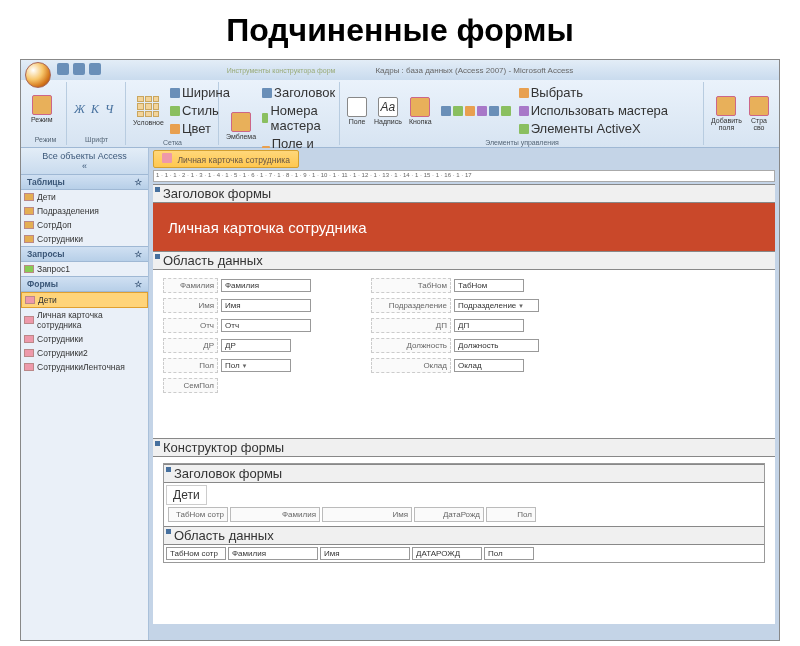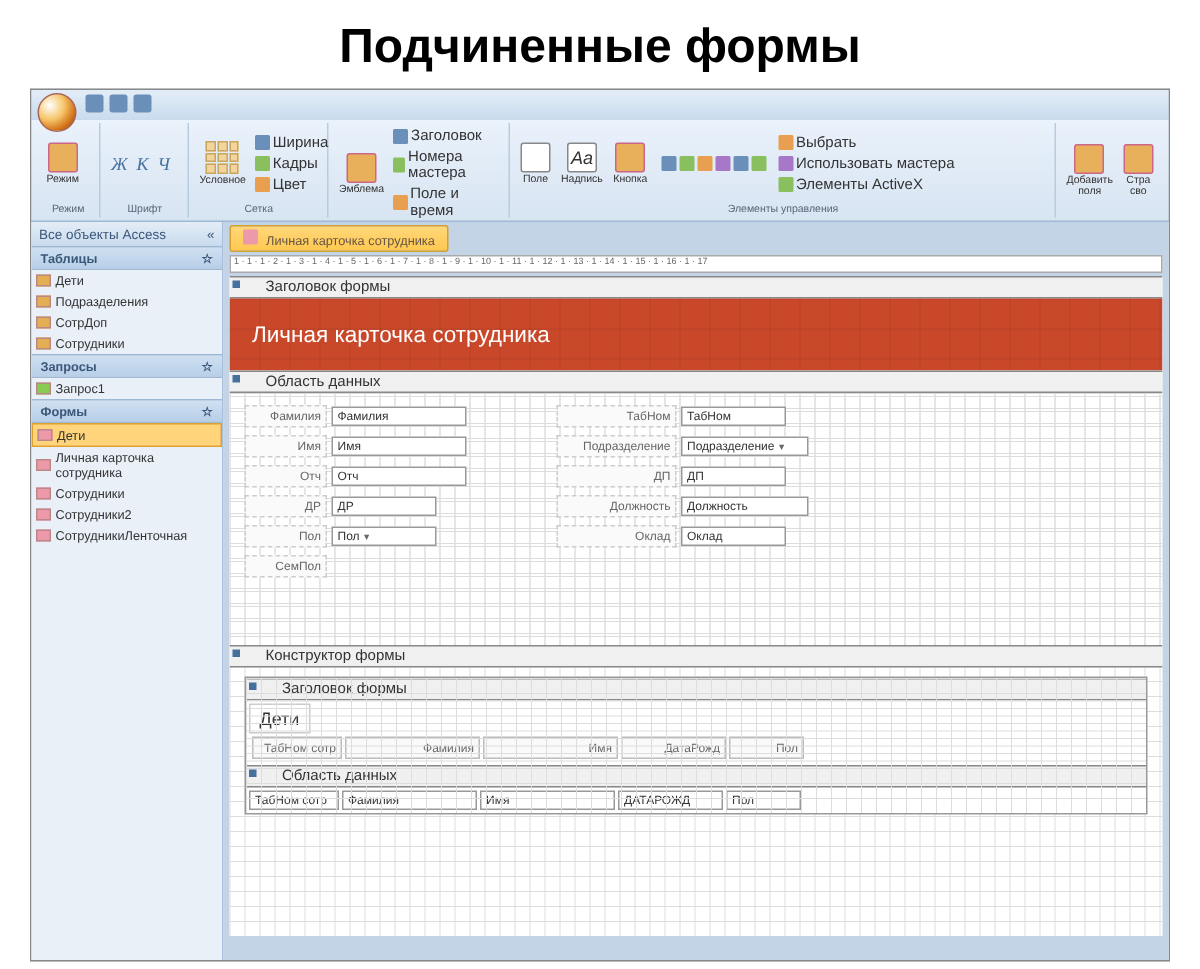--- a/index.html
+++ b/index.html
@@ -16,43 +16,43 @@
 .tabs { background: #d7e4f2; display: flex; border-bottom: 1px solid #9fb8d4; padding-left: 34px; height: 18px; align-items: flex-end; gap: 2px; }
 .tab { padding: 3px 8px 2px; font-size: 9px; color: #3b5778; cursor: pointer; }
 .tab.active { background: #eaf2fb; border: 1px solid #9fb8d4; border-bottom: none; border-radius: 3px 3px 0 0; }
 .ribbon { background: linear-gradient(#eaf2fb,#d7e4f2); height: 68px; display: flex; border-bottom: 1px solid #9fb8d4; padding: 2px 4px; gap: 1px; }
 .rgroup { border-right: 1px solid #b8cce0; padding: 2px 4px; display: flex; flex-direction: column; justify-content: space-between; font-size: 7.5px; }
 .rgroup-label { text-align: center; color: #567; font-size: 7px; margin-top: 2px; }
 .rgroup-body { display: flex; align-items: center; gap: 3px; flex: 1; }
 .big-btn { display: flex; flex-direction: column; align-items: center; gap: 1px; cursor: pointer; padding: 1px 2px; }
 .big-btn .icon { width: 20px; height: 20px; background: #e8b05a; border: 1px solid #c68; border-radius: 2px; }
 .big-btn .lbl { font-size: 7px; text-align: center; line-height: 1; }
-.small-btn { display: flex; align-items: center; gap: 2px; cursor: pointer; font-size: 10px; padding: 1px; }
+.small-btn { display: flex; align-items: center; gap: 2px; cursor: pointer; font-size: 13px; padding: 1px; }
 .small-icon { width: 10px; height: 10px; background: #7faad4; border-radius: 1px; display: inline-block; }
 .font-row { display: flex; gap: 2px; }
 .font-letter { font-family: Georgia, serif; font-size: 12px; font-style: italic; color: #46709e; cursor: pointer; padding: 0 2px; }
 .grid-icon { width: 22px; height: 22px; display: grid; grid-template: repeat(3,1fr)/repeat(3,1fr); gap: 1px; }
 .grid-icon span { background: #f3d49a; border: 0.5px solid #c9a65f; }
 .stack { display: flex; flex-direction: column; gap: 1px; }
 .content { display: flex; background: #e9eef5; height: 492px; overflow: hidden; }
 .nav { width: 128px; background: #eaf0f8; border-right: 1px solid #a9c0da; display: flex; flex-direction: column; }
-.nav-head { background: linear-gradient(#e3edf7,#c9dbee); padding: 3px 5px; font-size: 9px; color: #3b5778; display: flex; justify-content: space-between; align-items: center; }
+.nav-head { background: linear-gradient(#e3edf7,#c9dbee); padding: 3px 5px; font-size: 9px; color: #3b5778; display: flex; justify-content: space-between; align-items: center; flex-direction: column; }
 .nav-cat { background: linear-gradient(#d0e0f2,#b7cfe8); padding: 2px 6px; font-size: 8.5px; font-weight: bold; color: #3b5778; border-top: 1px solid #9fb8d4; border-bottom: 1px solid #9fb8d4; display: flex; justify-content: space-between; }
 .nav-item { padding: 2px 6px 2px 16px; font-size: 8.5px; color: #333; display: flex; align-items: center; gap: 4px; cursor: pointer; position: relative; }
 .nav-item.active { background: #ffd47a; border: 1px solid #e0a030; }
 .nav-icon { width: 10px; height: 8px; background: #e4ae53; border: 0.5px solid #b88; display: inline-block; position: absolute; left: 3px; }
 .nav-icon.q { background: #8c5; }
 .nav-icon.f { background: #e9a; }
 .canvas-wrap { flex: 1; background: #c4d4e7; position: relative; }
 .doc-tab { background: linear-gradient(#ffd77a,#ffc850); padding: 2px 8px; font-size: 8.5px; color: #7a5; border: 1px solid #d4a030; display: inline-block; margin: 2px 4px; border-radius: 2px; }
 .doc-tab span { color: #654; }
 .ruler-h { height: 12px; background: #fff; border: 1px solid #aaa; margin: 0 4px; font-size: 6px; color: #666; padding: 1px 2px; overflow: hidden; white-space: nowrap; }
 .canvas { margin: 2px 4px; background: #fff; position: relative; overflow: auto; height: 440px; }
 .grid-bg { position: absolute; inset: 0; background-image: linear-gradient(#ddd 0.5px, transparent 0.5px), linear-gradient(90deg, #ddd 0.5px, transparent 0.5px); background-size: 10px 10px; }
-.section-bar { background: #f0f0f0; border-top: 1px solid #888; border-bottom: 1px solid #888; font-size: 10px; color: #333; padding: 1px 2px 1px 24px; position: relative; }
+.section-bar { background: #f0f0f0; border-top: 1px solid #888; border-bottom: 1px solid #888; font-size: 13px; color: #333; padding: 1px 2px 1px 10px; position: relative; }
 .section-bar::before { content: ''; position: absolute; left: 2px; top: 2px; width: 5px; height: 5px; background: #46709e; }
 .form-header-red { background: #c9482a; color: #fff; font-size: 15px; padding: 10px 15px; height: 48px; display: flex; align-items: center; position: relative; }
 .grid-overlay { position: absolute; inset: 0; background-image: linear-gradient(rgba(0,0,0,0.08) 0.5px, transparent 0.5px), linear-gradient(90deg, rgba(0,0,0,0.08) 0.5px, transparent 0.5px); background-size: 20px 20px; pointer-events:none; }
 .detail-area { position: relative; height: 168px; padding: 8px 10px; }
 .field-row { display: flex; align-items: center; gap: 3px; margin-bottom: 3px; }
 .field-label { font-size: 8px; text-align: right; padding: 2px 3px; border: 1px dashed #ccc; background: #fafafa; color: #666; display: inline-block; }
 .field-input { font-size: 8px; padding: 1px 3px; border: 1px solid #999; background: #fff; display: inline-block; color: #333; }
 .combo::after { content: '▾'; margin-left: 3px; color: #666; font-size: 7px; }
 .two-col { display: flex; gap: 60px; position: relative; }
 .col { display: flex; flex-direction: column; gap: 2px; }
@@ -74,20 +74,26 @@
 
 <div class="app">
 
   <div class="titlebar">
     <div class="office-btn"></div>
     <div class="qat">
       <span class="qat-icon"></span>
       <span class="qat-icon"></span>
       <span class="qat-icon"></span>
     </div>
+    <div class="title-center">
+      <span class="title-group">
+        <span class="t1">Инструменты конструктора форм</span>
+      </span>
+      <span>Кадры : база данных (Access 2007) - Microsoft Access</span>
+    </div>
   </div>
 
 
   <div class="ribbon">
     <div class="rgroup" style="width:42px">
       <div class="rgroup-body">
         <div class="big-btn">
           <span class="icon icon-orange"></span>
           <span class="lbl">Режим</span>
         </div>
@@ -122,21 +128,21 @@
             </div>
           <span class="lbl">Условное</span>
         </div>
         <div class="stack" id="gridstack">
             <div class="small-btn">
               <span class="small-icon icon-blue"></span>
               <span>Ширина</span>
             </div>
             <div class="small-btn">
               <span class="small-icon icon-green"></span>
-              <span>Кадры</span>
+              <span>Стиль</span>
             </div>
             <div class="small-btn">
               <span class="small-icon icon-orange"></span>
               <span>Цвет</span>
             </div>
           </div>
       </div>
       <div class="rgroup-label">Сетка</div>
     </div>
 

